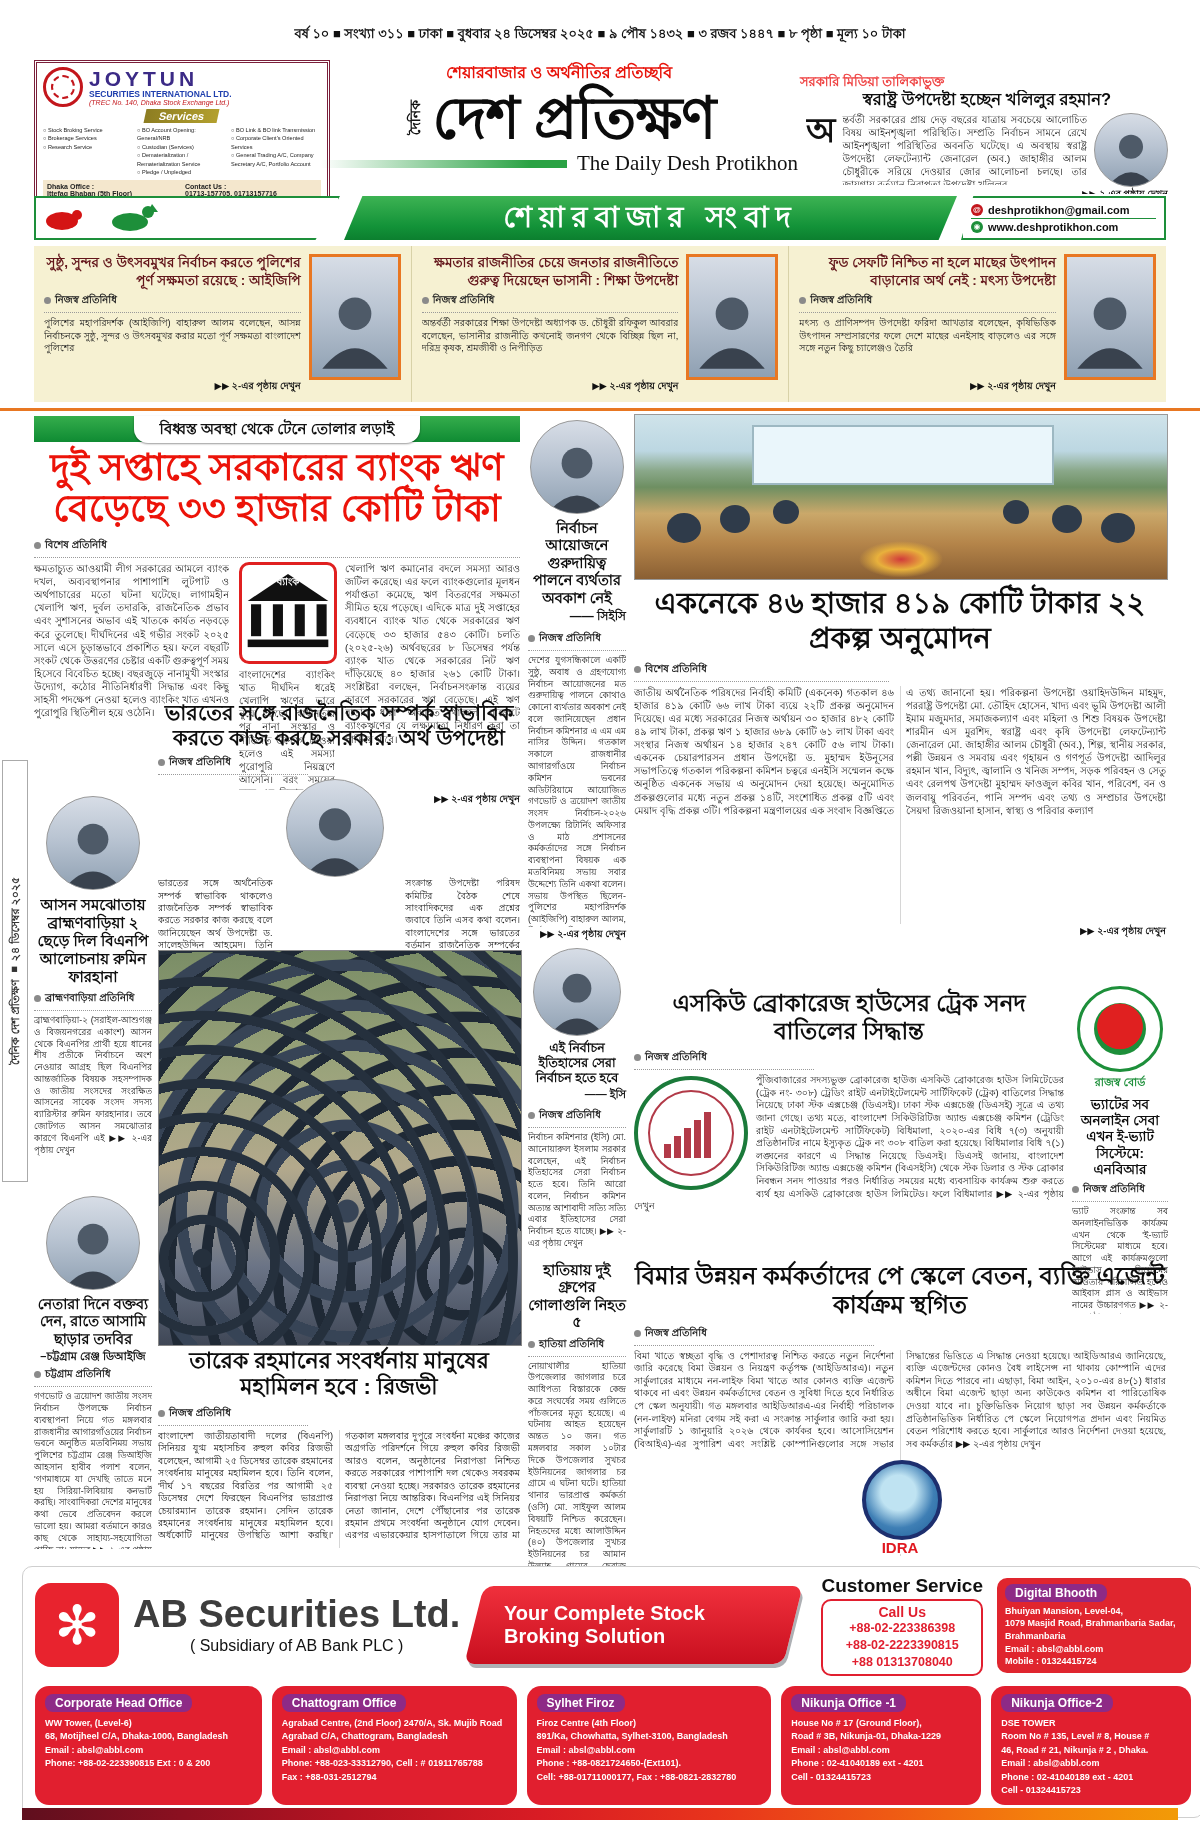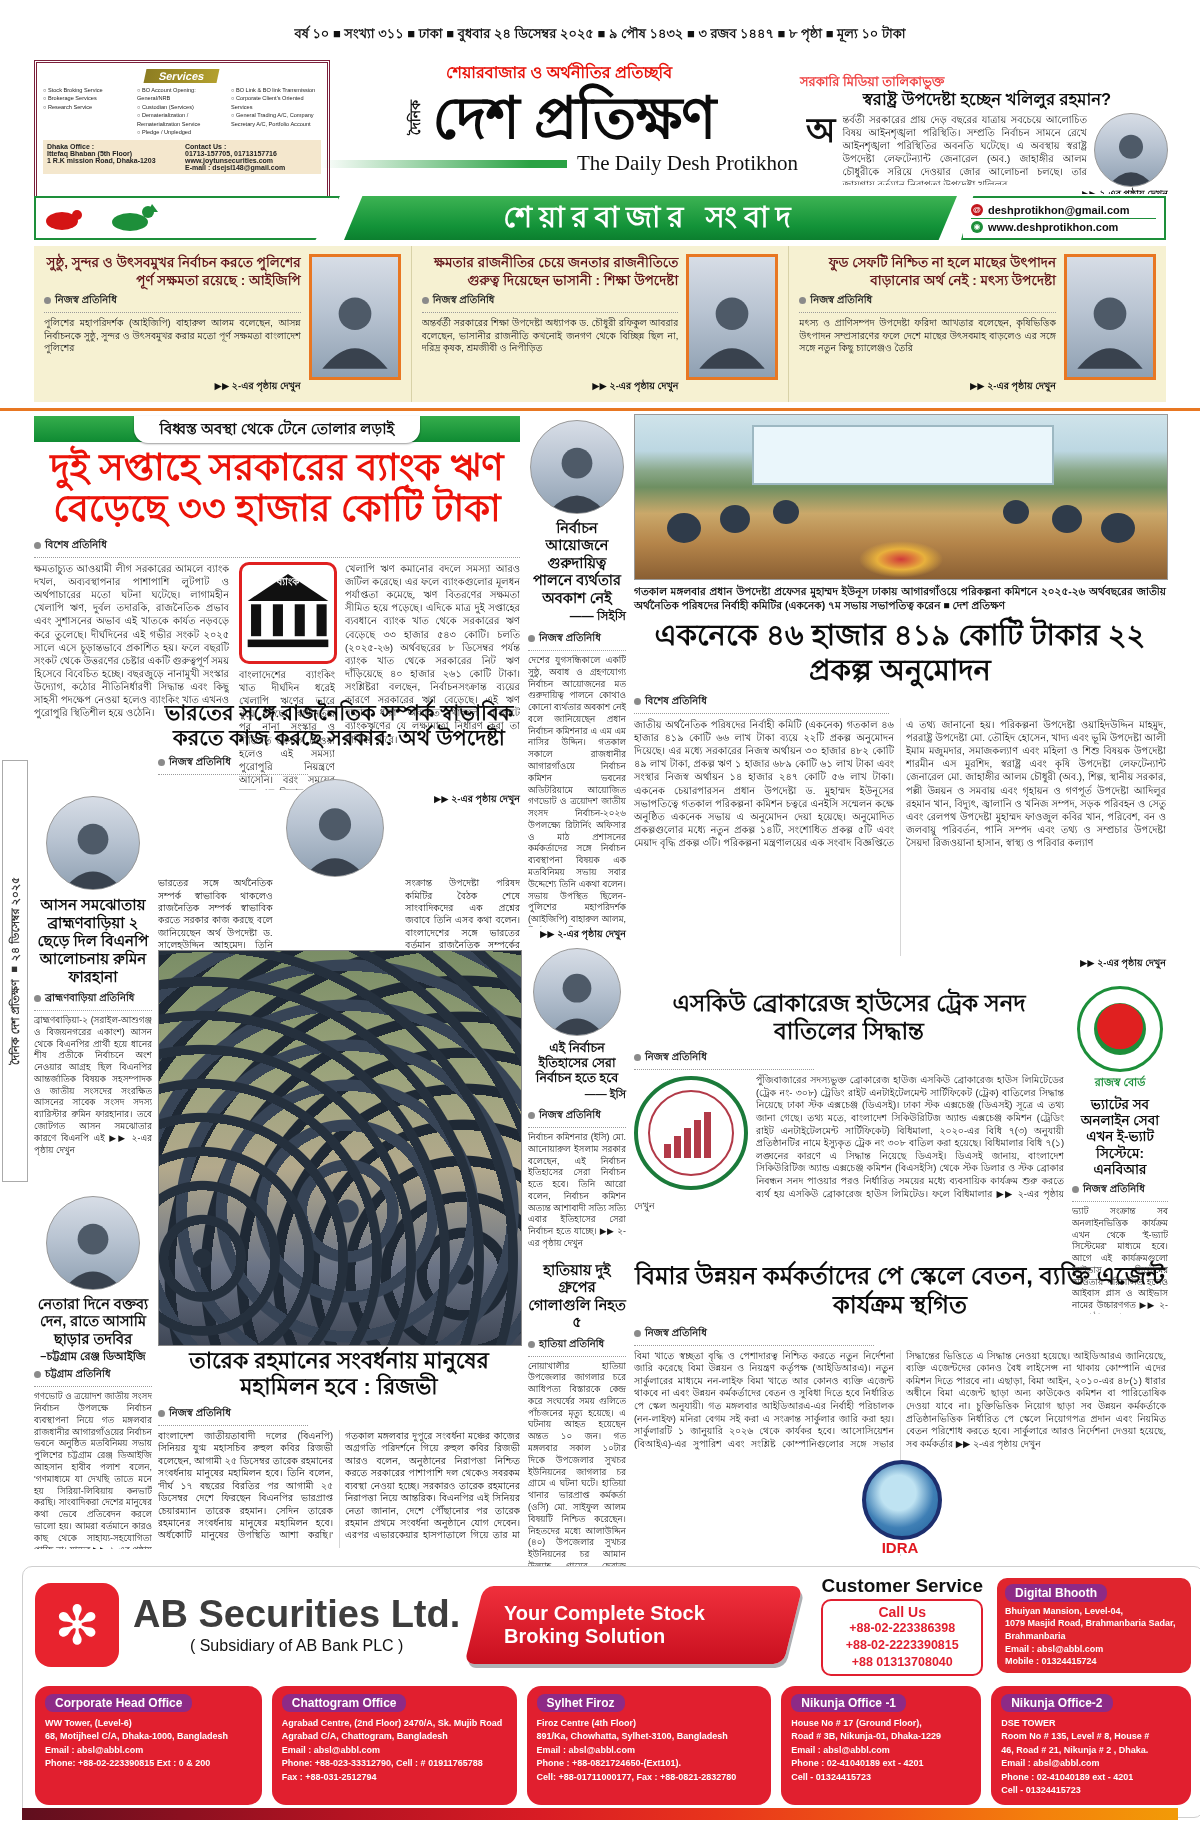--- a/index.html
+++ b/index.html
@@ -114,20 +114,28 @@
   .cols3>div{flex:1;}
 </style>
 </head>
 <body>
 
 <div class="sheet">
 
   <div class="abs ctr" style="top:24px;left:0;right:0;font-weight:bold;font-size:13px;">বর্ষ ১০ ■ সংখ্যা ৩১১ ■ ঢাকা ■ বুধবার ২৪ ডিসেম্বর ২০২৫ ■ ৯ পৌষ ১৪৩২ ■ ৩ রজব ১৪৪৭ ■ ৮ পৃষ্ঠা ■ মূল্য ১০ টাকা</div>
 
   <div class="abs joytun" style="left:34px;top:60px;width:278px;height:132px;">
+    <div style="display:flex;align-items:center;gap:6px;">
+      <span class="gear"></span>
+      <div>
+        <div class="joytun-name">JOYTUN</div>
+        <div class="joytun-sub">SECURITIES INTERNATIONAL LTD.</div>
+        <div class="joytun-trec">(TREC No. 140, Dhaka Stock Exchange Ltd.)</div>
+      </div>
+    </div>
     <div class="ctr" style="margin-top:2px;"><span class="svc-tag">Services</span></div>
     <div class="svc-cols">
       <div>○ Stock Broking Service
 ○ Brokerage Services
 ○ Research Service</div>
       <div>○ BO Account Opening: General/NRB
 ○ Custodian (Services)
 ○ Dematerialization / Rematerialization Service
 ○ Pledge / Unpledged</div>
       <div>○ BO Link &amp; BO link Transmission
@@ -237,21 +245,21 @@
         </div>
     </div>
     <div class="brief">
       <div style="flex:1;display:flex;flex-direction:column;">
         <div class="bh hl hl-maroon ctr">ফুড সেফটি নিশ্চিত না হলে মাছের উৎপাদন বাড়ানোর অর্থ নেই : মৎস্য উপদেষ্টা</div>
         <div class="byline" style="margin-top:3px;">
             <span class="dot"></span>
             <span>নিজস্ব প্রতিনিধি</span>
           </div>
         <div class="dotline"></div>
-        <div class="body-txt" style="flex:1;">মৎস্য ও প্রাণিসম্পদ উপদেষ্টা ফরিদা আখতার বলেছেন, কৃষিভিত্তিক উৎপাদন সম্প্রসারণের ফলে দেশে মাছের উৎসবমাহ বাড়লেও এর সঙ্গে সঙ্গে নতুন কিছু চ্যালেঞ্জও তৈরি</div>
+        <div class="body-txt" style="flex:1;">মৎস্য ও প্রাণিসম্পদ উপদেষ্টা ফরিদা আখতার বলেছেন, কৃষিভিত্তিক উৎপাদন সম্প্রসারণের ফলে দেশে মাছের এনইসাহ বাড়লেও এর সঙ্গে সঙ্গে নতুন কিছু চ্যালেঞ্জও তৈরি</div>
         <div class="jump">▶▶ ২-এর পৃষ্ঠায় দেখুন</div>
       </div>
       <div class="photo obor b-photo">
           <svg class="person" viewBox="0 0 100 100" width="100%">
             <circle cx="50" cy="36" r="19" fill="#4e5a68"></circle>
             <path d="M12 100 Q50 52 88 100 Z" fill="#39424e"></path>
           </svg>
         </div>
     </div>
   </div>
@@ -310,21 +318,20 @@
   <div class="abs" style="left:634px;top:414px;width:532px;">
     <div class="meeting" style="width:532px;height:164px;position:relative;">
       <span class="screen"></span>
       <span class="blob" style="left:6%;top:60%;width:34px;height:30px;"></span>
       <span class="blob" style="left:16%;top:55%;width:30px;height:28px;"></span>
       <span class="blob" style="left:26%;top:52%;width:26px;height:24px;"></span>
       <span class="blob" style="right:6%;top:60%;width:34px;height:30px;"></span>
       <span class="blob" style="right:16%;top:55%;width:30px;height:28px;"></span>
       <span class="blob" style="right:26%;top:52%;width:26px;height:24px;"></span>
     </div>
-    <div class="capt" style="margin-top:4px;">গতকাল মঙ্গলবার প্রধান উপদেষ্টা প্রফেসর মুহাম্মদ ইউনূস ঢাকায় আগারগাঁওয়ে পরিকল্পনা কমিশনে ২০২৫-২৬ অর্থবছরের জাতীয় অর্থনৈতিক পরিষদের নির্বাহী কমিটির (একনেক) ৭ম সভায় সভাপতিত্ব করেন ■ দেশ প্রতিক্ষণ</div>
     <div class="hl ctr" style="font-size:29px;margin-top:6px;">একনেকে ৪৬ হাজার ৪১৯ কোটি টাকার ২২ প্রকল্প অনুমোদন</div>
     <div class="byline" style="margin-top:5px;">
         <span class="dot"></span>
         <span>বিশেষ প্রতিনিধি</span>
       </div>
     <div class="dotline" style="width:255px;"></div>
     <div class="body-txt cols2 colrule" style="font-size:9.8px;height:238px;">জাতীয় অর্থনৈতিক পরিষদের নির্বাহী কমিটি (একনেক) গতকাল ৪৬ হাজার ৪১৯ কোটি ৬৬ লাখ টাকা ব্যয়ে ২২টি প্রকল্প অনুমোদন দিয়েছে। এর মধ্যে সরকারের নিজস্ব অর্থায়ন ৩০ হাজার ৪৮২ কোটি ৪৯ লাখ টাকা, প্রকল্প ঋণ ১ হাজার ৬৮৯ কোটি ৬১ লাখ টাকা এবং সংস্থার নিজস্ব অর্থায়ন ১৪ হাজার ২৪৭ কোটি ৫৬ লাখ টাকা। একনেক চেয়ারপারসন প্রধান উপদেষ্টা ড. মুহাম্মদ ইউনূসের সভাপতিত্বে গতকাল পরিকল্পনা কমিশন চত্বরে এনইসি সম্মেলন কক্ষে অনুষ্ঠিত একনেক সভায় এ অনুমোদন দেয়া হয়েছে। অনুমোদিত প্রকল্পগুলোর মধ্যে নতুন প্রকল্প ১৪টি, সংশোধিত প্রকল্প ৫টি এবং মেয়াদ বৃদ্ধি প্রকল্প ৩টি। পরিকল্পনা মন্ত্রণালয়ের এক সংবাদ বিজ্ঞপ্তিতে এ তথ্য জানানো হয়। পরিকল্পনা উপদেষ্টা ওয়াহিদউদ্দিন মাহমুদ, পররাষ্ট্র উপদেষ্টা মো. তৌহিদ হোসেন, খাদ্য এবং ভূমি উপদেষ্টা আলী ইমাম মজুমদার, সমাজকল্যাণ এবং মহিলা ও শিশু বিষয়ক উপদেষ্টা শারমীন এস মুরশিদ, স্বরাষ্ট্র এবং কৃষি উপদেষ্টা লেফটেন্যান্ট জেনারেল মো. জাহাঙ্গীর আলম চৌধুরী (অব.), শিল্প, স্থানীয় সরকার, পল্লী উন্নয়ন ও সমবায় এবং গৃহায়ন ও গণপূর্ত উপদেষ্টা আদিলুর রহমান খান, বিদ্যুৎ, জ্বালানি ও খনিজ সম্পদ, সড়ক পরিবহন ও সেতু এবং রেলপথ উপদেষ্টা মুহাম্মদ ফাওজুল কবির খান, পরিবেশ, বন ও জলবায়ু পরিবর্তন, পানি সম্পদ এবং তথ্য ও সম্প্রচার উপদেষ্টা সৈয়দা রিজওয়ানা হাসান, স্বাস্থ্য ও পরিবার কল্যাণ</div>
     <div class="jump">▶▶ ২-এর পৃষ্ঠায় দেখুন</div>
   </div>
 

